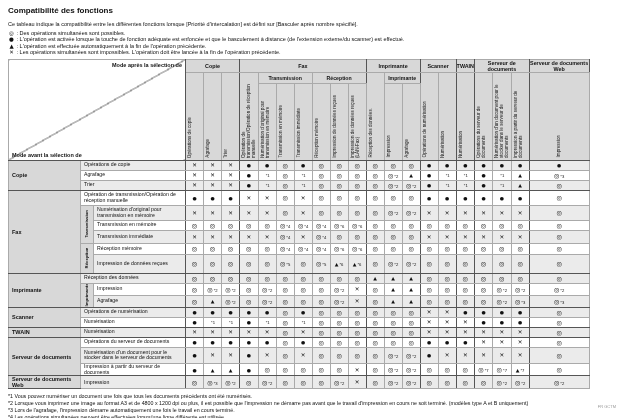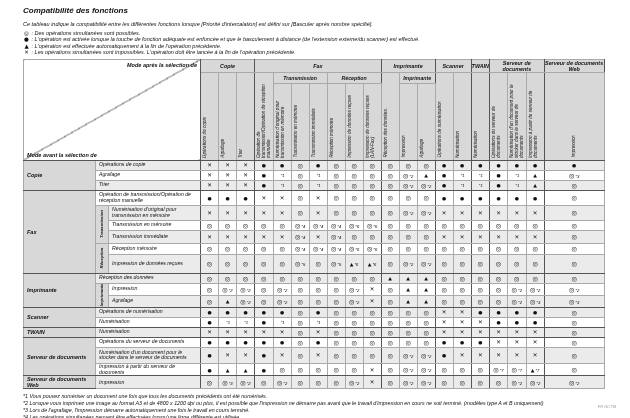--- a/index.html
+++ b/index.html
@@ -1,17 +1,17 @@
 <!DOCTYPE html>
 <html style="--hbg: #d8d8d8; --stripe: #ebebeb;"><head>
 <meta charset="utf-8">
 <style>
   html,body{margin:0;padding:0;background:#fff;}
   body{width:630px;height:418px;overflow:hidden;font-family:"Liberation Sans",sans-serif;color:#111;}
-  .page{position:relative;padding:6px 10px 0 23px;height:412px;box-sizing:border-box;font-style:italic;}
+  .page{position:relative;padding:6px 10px 0 8px;height:412px;box-sizing:border-box;}
   h1{font-size:8px;font-weight:bold;margin:0 0 6px 0;}
   .intro{font-size:5.5px;margin:0 0 2.5px 0;}
   .legend-line{font-size:5.5px;line-height:6.6px;white-space:nowrap;}
   .lsym{display:inline-block;width:7px;text-align:center;font-family:"DejaVu Sans",sans-serif;font-size:5.5px;}
   table{border-collapse:collapse;table-layout:fixed;margin-top:3px;border:1.5px solid #555;}
   td{border:1px solid #aaa;padding:0;font-size:5.3px;vertical-align:middle;overflow:hidden;box-sizing:border-box;}
   .corner{position:relative;background:#fff linear-gradient(to bottom right,transparent calc(50% - 0.5px),#777 calc(50% - 0.5px),#777 calc(50% + 0.5px),transparent calc(50% + 0.5px));border-right:1.5px solid #555;border-bottom:1.5px solid #555;}
   .corner .ctop{position:absolute;top:2px;right:3px;font-weight:bold;font-size:5.5px;}
   .corner .cbot{position:absolute;bottom:2px;left:3px;font-weight:bold;font-size:5.5px;}
   .cghead{background:#d8d8d8;font-weight:bold;font-size:5.4px;text-align:center;height:11px;border-right:1.5px solid #555;}

